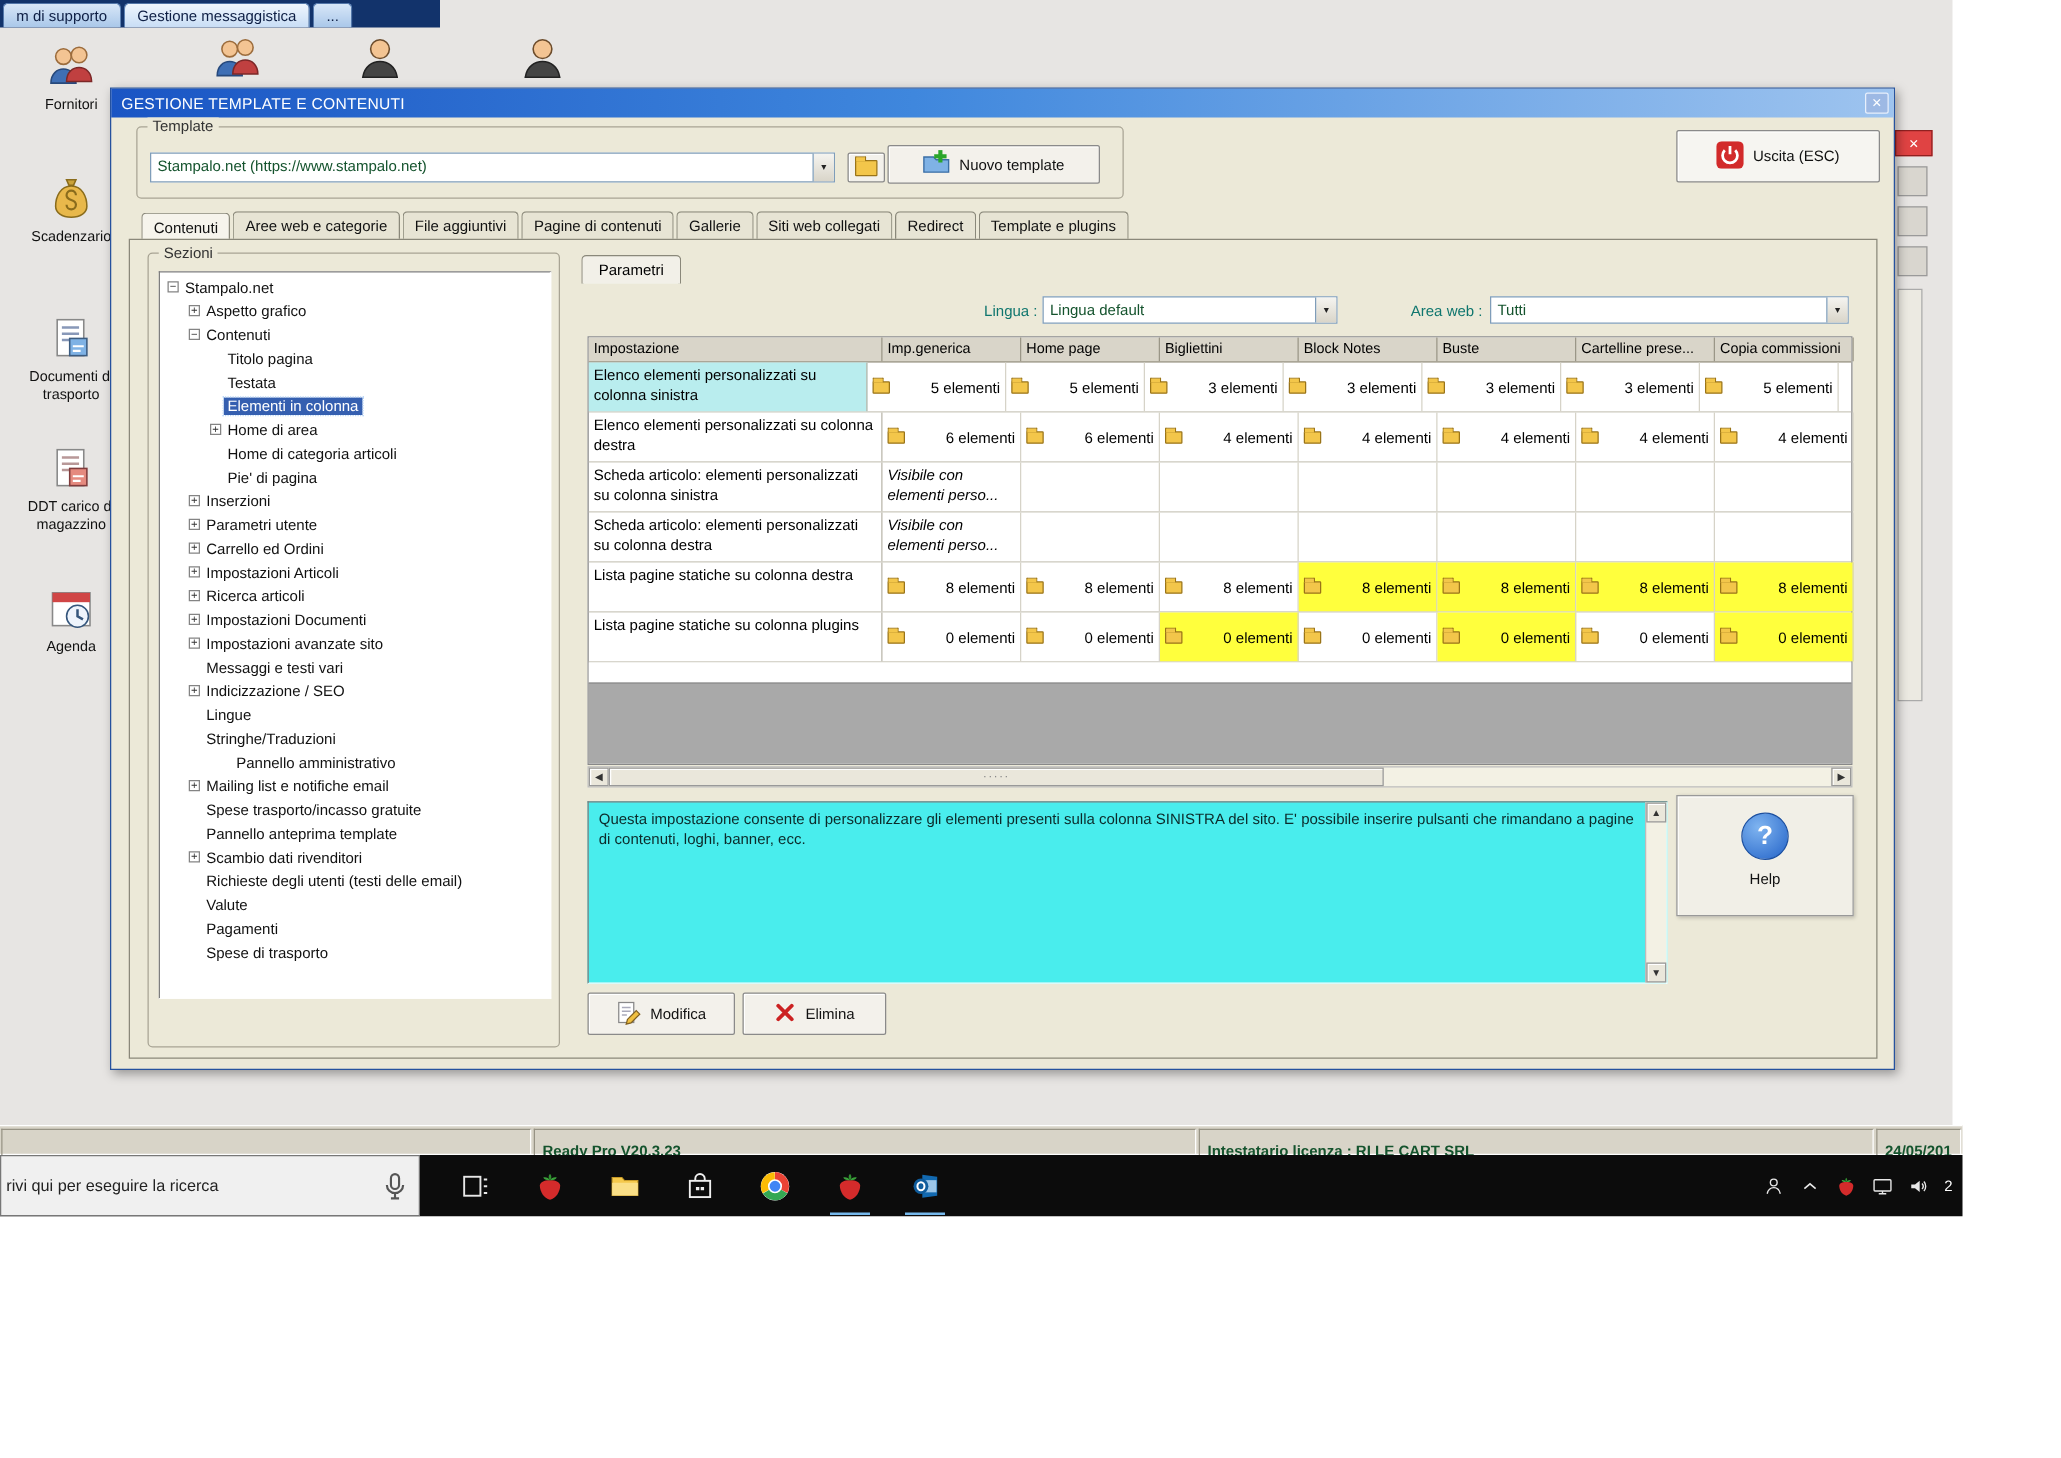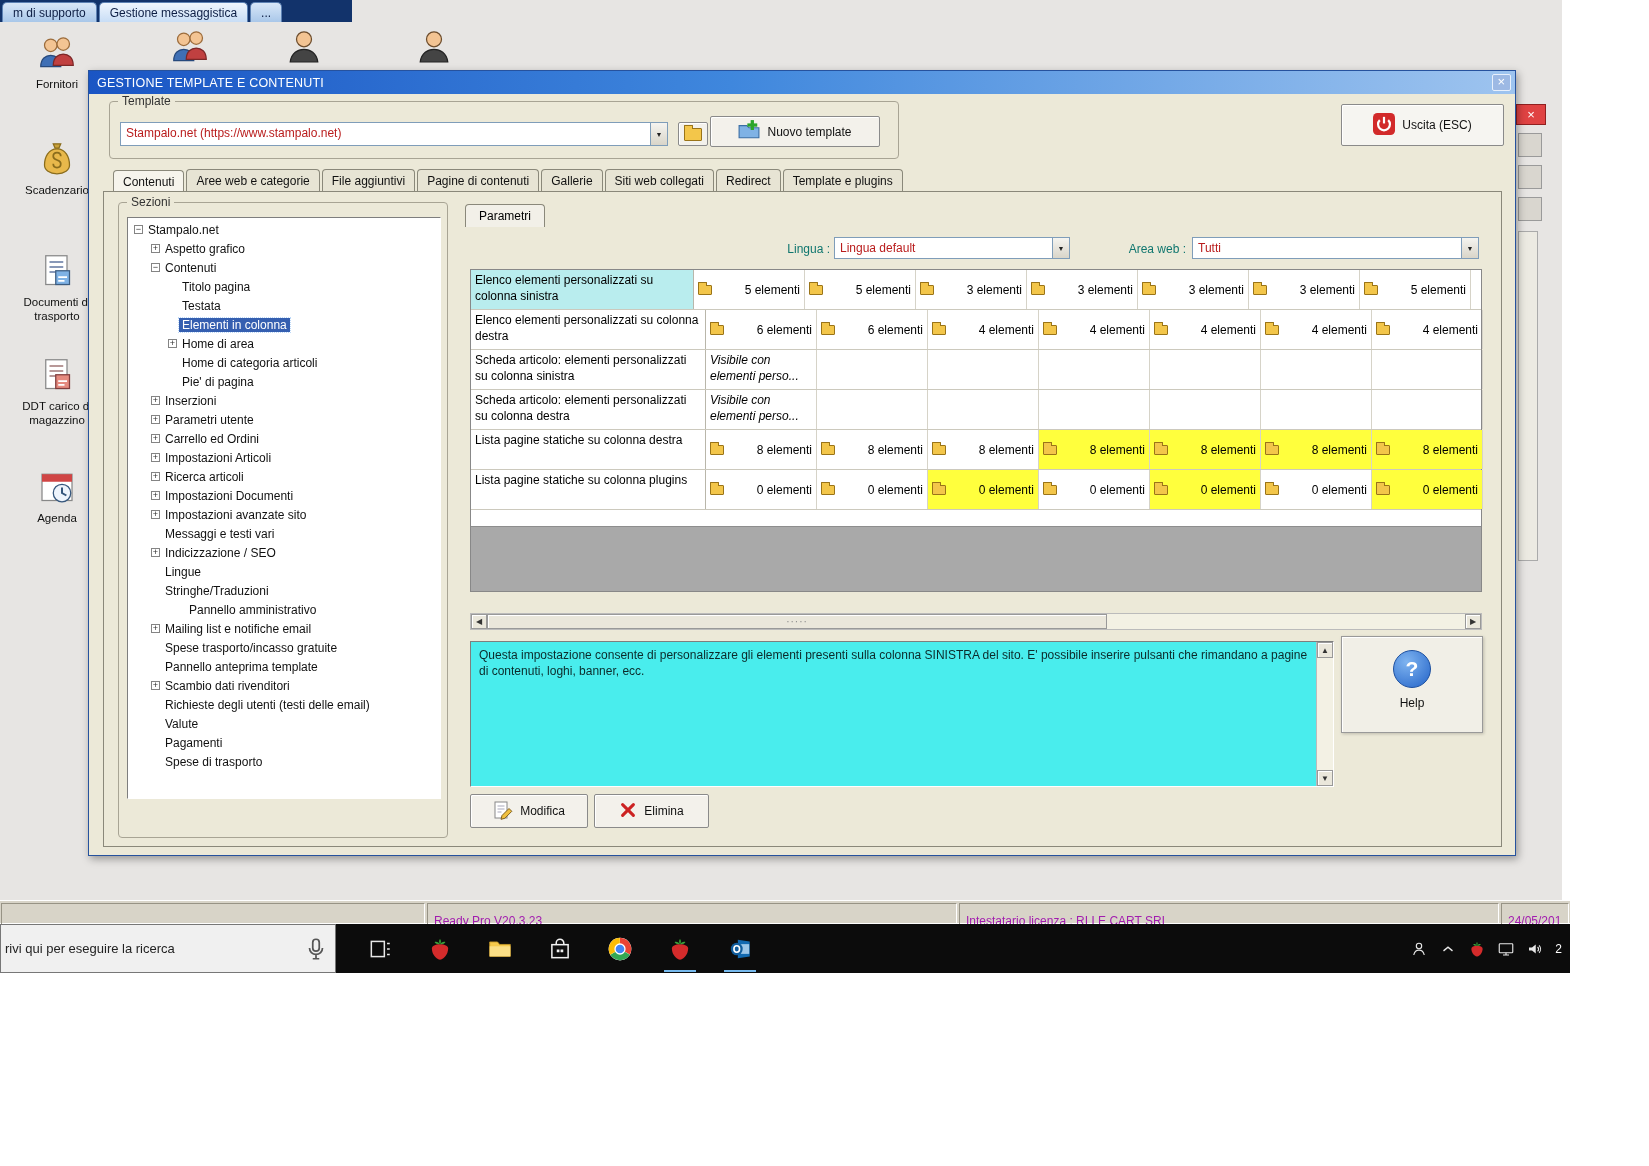--- a/index.html
+++ b/index.html
@@ -21,21 +21,21 @@
 #bgw-close{width:30px;height:21px;background:#e04343;border:1px solid #902020;color:#fff;font-size:13px;text-align:center;line-height:19px}
 .bgw-sq{width:24px;height:24px;background:#d9d6cf;border:1px solid #9a9a9a;margin:8px 0 0 2px}
 #bgw-track{width:20px;height:330px;background:#eceae2;border:1px solid #aaa;margin:10px 0 0 2px}
 
 #dialog{position:absolute;left:88px;top:70px;width:1428px;height:786px;background:#ece9d8;border:1px solid #26529e;box-shadow:2px 3px 8px rgba(0,0,0,.35);z-index:3}
 #dlg-title{height:23px;background:linear-gradient(90deg,#1a55c4,#3f87dd 45%,#9ec4ef);display:flex;align-items:center;padding:0 4px 0 8px;color:#fff;font-weight:normal;font-size:12.5px;letter-spacing:.2px}
 #dlg-close{margin-left:auto;width:19px;height:17px;background:#9db9e4;border:1px solid #e8f0fc;color:#fff;font-size:13px;line-height:14px;text-align:center;border-radius:2px}
 .groupbox{position:absolute;border:1px solid #a8a494;border-radius:4px}
 .glegend{position:absolute;top:-8px;left:8px;background:#ece9d8;padding:0 4px;font-size:12px;color:#333}
 .combo{position:absolute;background:#fff;border:1px solid #7f9db9;display:flex;align-items:stretch;font-size:12px}
-.cval{flex:1;padding:3px 5px 0;white-space:nowrap;overflow:hidden;color:#b91c1c}
+.cval{flex:1;padding:3px 5px 0;white-space:nowrap;overflow:hidden;color:#14532d}
 .carrow{width:17px;background:linear-gradient(#f5f4f0,#d9d5c9);border-left:1px solid #7f9db9;display:flex;align-items:center;justify-content:center;font-size:7px;color:#222}
 .btn{position:absolute;display:flex;align-items:center;justify-content:center;gap:7px;background:#f3f1eb;border:1px solid #8a8a8a;box-shadow:inset 1px 1px 0 #fff;font-size:12px;color:#111;border-radius:2px}
 .fold{position:relative;width:14px;height:10px;background:#f3c64a;border:1px solid #9a7418;border-radius:1px;flex:none}
 .fold::before{content:"";position:absolute;top:-4px;left:-1px;width:7px;height:3px;background:#f3c64a;border:1px solid #9a7418;border-bottom:none;border-radius:1px 1px 0 0}
 .fold.big{width:18px;height:13px}
 #dlg-tabs{position:absolute;left:24px;top:96px;display:flex;align-items:flex-end;height:25px}
 .dtab{padding:4px 9px;font-size:12px;border:1px solid #8a887a;border-bottom:none;border-radius:4px 4px 0 0;margin-right:2px;background:#e7e4d4;color:#111;white-space:nowrap}
 .dtab.active{background:#f6f4ec;position:relative;top:1px}
 #panel{position:absolute;left:14px;top:120px;width:1399px;height:656px;border:1px solid #8a887a;background:#ece9d8}
 #tree-box{position:absolute;left:8px;top:14px;width:314px;height:582px;background:#fff;border:1px solid;border-color:#7e7e7e #fff #fff #7e7e7e;overflow:hidden;padding:2px 0}
@@ -65,21 +65,21 @@
 #hs-track{flex:1}
 #descbox{position:absolute;left:366px;top:449px;width:864px;height:146px;background:#49eded;border:1px solid;border-color:#7e7e7e #fff #fff #7e7e7e;display:flex}
 #desctext{flex:1;padding:5px 8px;font-size:12px;color:#0c2a2a;line-height:1.35}
 #descscroll{width:17px;background:#f3f1e4;display:flex;flex-direction:column;border-left:1px solid #bbb}
 #descscroll .strack{flex:1}
 #helpbox{position:absolute;left:1237px;top:444px;width:142px;height:97px;background:#f1efe7;border:1px solid #999;box-shadow:inset 1px 1px 0 #fff,1px 1px 3px rgba(0,0,0,.2);display:flex;flex-direction:column;align-items:center}
 #helpicon{margin-top:13px;width:38px;height:38px;border-radius:50%;background:radial-gradient(circle at 35% 30%,#7fb4f0,#2363c8);color:#fff;font-weight:bold;font-size:21px;display:flex;align-items:center;justify-content:center;border:1px solid #1b4fa0}
 #helplabel{margin-top:8px;font-size:12px;color:#111}
 
 #statusbar{position:absolute;left:0;top:900px;width:1570px;height:23px;background:#d8d4c8;border-top:1px solid #fff;display:flex;z-index:4}
-.sseg{border:1px solid;border-color:#979385 #fff #fff #979385;margin:2px 1px;display:flex;align-items:center;font-size:12px;font-weight:normal;color:#a21caf;padding:17px 6px;white-space:nowrap;overflow:hidden;flex:none}
+.sseg{border:1px solid;border-color:#979385 #fff #fff #979385;margin:2px 1px;display:flex;align-items:center;font-size:12px;font-weight:bold;color:#14532d;padding:17px 6px;white-space:nowrap;overflow:hidden;flex:none}
 
 #taskbar{position:absolute;left:0;top:924px;width:1570px;height:49px;background:#0c0c0c;display:flex;align-items:center;z-index:4}
 #tb-search{width:336px;height:49px;background:#f0f0f0;border:1px solid #777;display:flex;align-items:center;font-size:13px;color:#222;flex:none}
 #tb-search .stext{flex:1;padding-left:4px;white-space:nowrap;overflow:hidden}
 #tb-search .mic{width:26px;height:26px;flex:none;margin-right:6px}
 #tb-icons{display:flex;align-items:center;margin-left:8px}
 .tb-ico{width:48px;height:48px;margin-left:12px;display:flex;align-items:center;justify-content:center;position:relative;flex:none}
 .tb-ico svg{width:26px;height:26px}
 .tb-ico.active::after{content:"";position:absolute;left:8px;right:8px;bottom:1px;height:2px;background:#76b9ed}
 #tb-tray{margin-left:auto;display:flex;align-items:center;gap:11px;padding-right:8px}
@@ -378,20 +378,30 @@
         <span class="cval">Lingua default</span>
         <span class="carrow">▼</span>
       </div>
       <span class="flabel" style="left:988px;top:50px;width:94px">Area web :</span>
       <div class="combo" style="left:1088px;top:45px;width:287px;height:22px">
         <span class="cval">Tutti</span>
         <span class="carrow">▼</span>
       </div>
 
       <div id="grid">
+        <div id="grid-header">
+            <div class="hcell" style="width: 235px;">Impostazione</div>
+            <div class="hcell" style="width: 111px;">Imp.generica</div>
+            <div class="hcell" style="width: 111px;">Home page</div>
+            <div class="hcell" style="width: 111px;">Bigliettini</div>
+            <div class="hcell" style="width: 111px;">Block Notes</div>
+            <div class="hcell" style="width: 111px;">Buste</div>
+            <div class="hcell" style="width: 111px;">Cartelline prese...</div>
+            <div class="hcell" style="width: 111px;">Copia commissioni</div>
+          </div>
         <div id="grid-body">
             <div class="grow">
               <div class="gname sel" style="width: 223px;">Elenco elementi personalizzati su colonna sinistra</div>
               <div class="gcell" style="width: 111px;">
                 <div class="fold"></div>
                 <div class="gtext">5 elementi</div>
               </div>
               <div class="gcell" style="width: 111px;">
                 <div class="fold"></div>
                 <div class="gtext">5 elementi</div>

